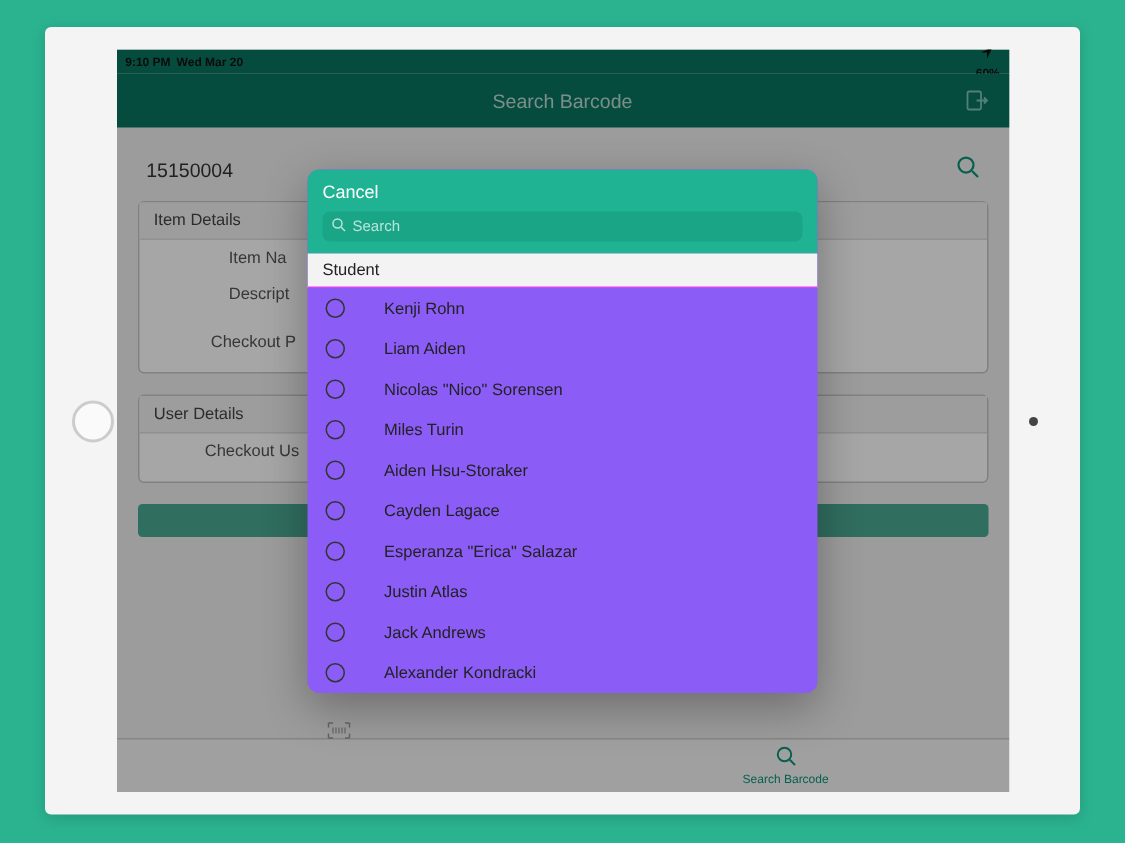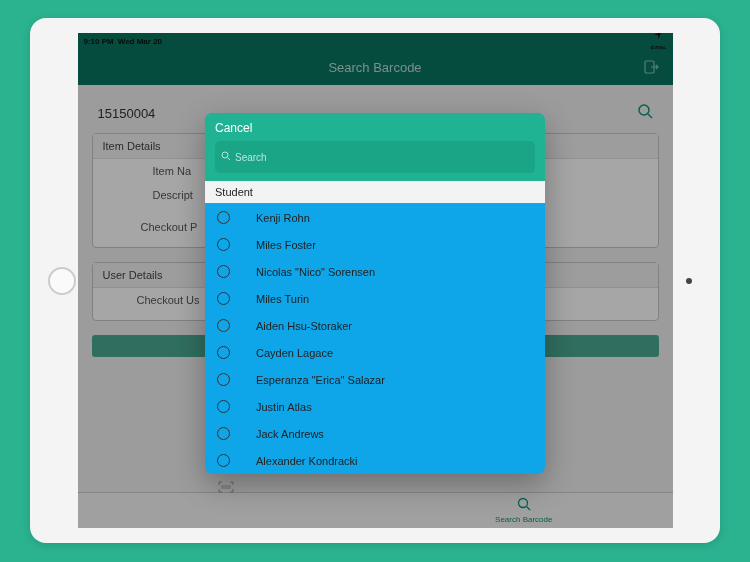--- a/index.html
+++ b/index.html
@@ -11,21 +11,21 @@
       overflow: hidden;
       position: relative;
     }
     .tablet-frame {
       position: absolute;
       left: 30px;
       top: 18px;
       width: 690px;
       height: 525px;
       background: #f4f4f4;
-      border-radius: 16px;
+      border-radius: 4px;
       box-shadow: 0 2px 10px rgba(0,0,0,0.15);
       display: flex;
       align-items: center;
       justify-content: center;
     }
     .home-button {
       position: absolute;
       left: 18px;
       top: 50%;
       transform: translateY(-50%);
@@ -143,39 +143,39 @@
       position: absolute;
       inset: 0;
       background: rgba(0,0,0,0.35);
     }
     .modal {
       position: absolute;
       left: 50%;
       top: 80px;
       transform: translateX(-50%);
       width: 340px;
-      background: #0ea5e9;
+      background: #8b5cf6;
       border-radius: 8px;
       box-shadow: 0 10px 30px rgba(0,0,0,0.3);
       overflow: hidden;
     }
     .modal-top {
       background: #1fb393;
       padding: 6px 10px 8px;
     }
     .modal-cancel {
       color: #fff;
       font-size: 12px;
       padding: 2px 0 6px;
       cursor: pointer;
     }
     .modal-search {
       background: #1aa587;
       border-radius: 5px;
-      height: 32px;
+      height: 20px;
       display: flex;
       align-items: center;
       padding: 0 6px;
       gap: 4px;
       font-size: 10px;
       color: rgba(255,255,255,0.7);
     }
     .modal-section {
       background: #f3f3f3;
       padding: 5px 10px;
@@ -310,21 +310,21 @@
         </div>
       </div>
       <div class="modal-section">Student</div>
       <div class="student-list" id="student-list">
           <div class="student-row">
             <span class="radio"></span>
             <span>Kenji Rohn</span>
           </div>
           <div class="student-row">
             <span class="radio"></span>
-            <span>Miles Foster</span>
+            <span>Liam Aiden</span>
           </div>
           <div class="student-row">
             <span class="radio"></span>
             <span>Nicolas "Nico" Sorensen</span>
           </div>
           <div class="student-row">
             <span class="radio"></span>
             <span>Miles Turin</span>
           </div>
           <div class="student-row">

